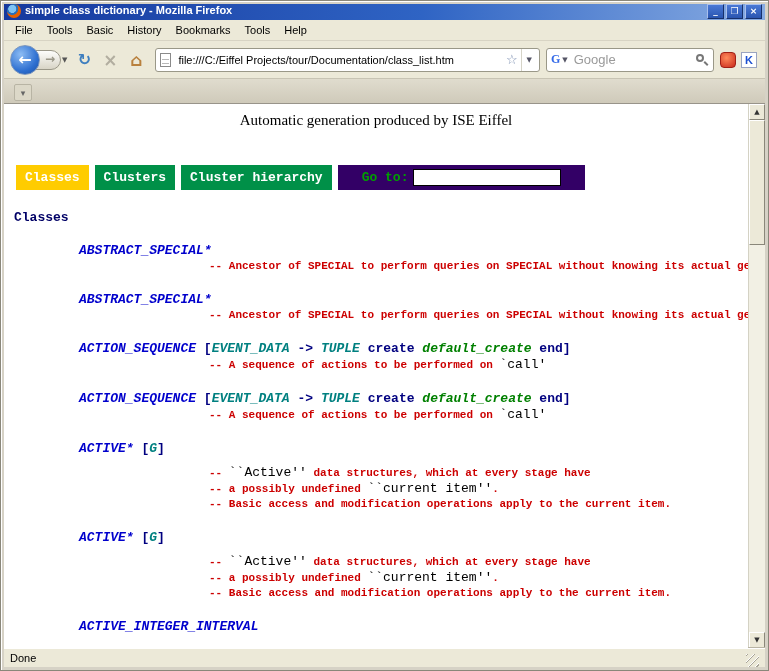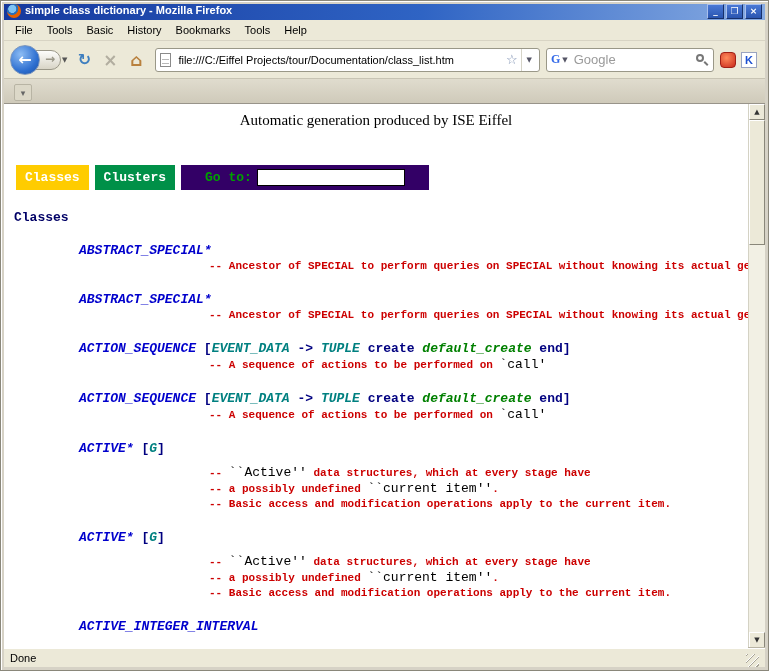--- a/index.html
+++ b/index.html
@@ -176,20 +176,21 @@
   </div>
 
   <div class="content">
     <div class="viewport">
       <div class="page">
         <div class="page-heading">Automatic generation produced by ISE Eiffel</div>
 
         <div class="navrow">
           <div class="pbtn pbtn-classes">Classes</div>
           <div class="pbtn pbtn-green">Clusters</div>
+          <div class="pbtn pbtn-green">Cluster hierarchy</div>
           <div class="goto-box">
             <span class="goto-label">Go to:</span>
             <input class="goto-input" value="" style="">
           </div>
         </div>
 
         <div class="section-title">Classes</div>
 
         <div>
             <div class="entry">

